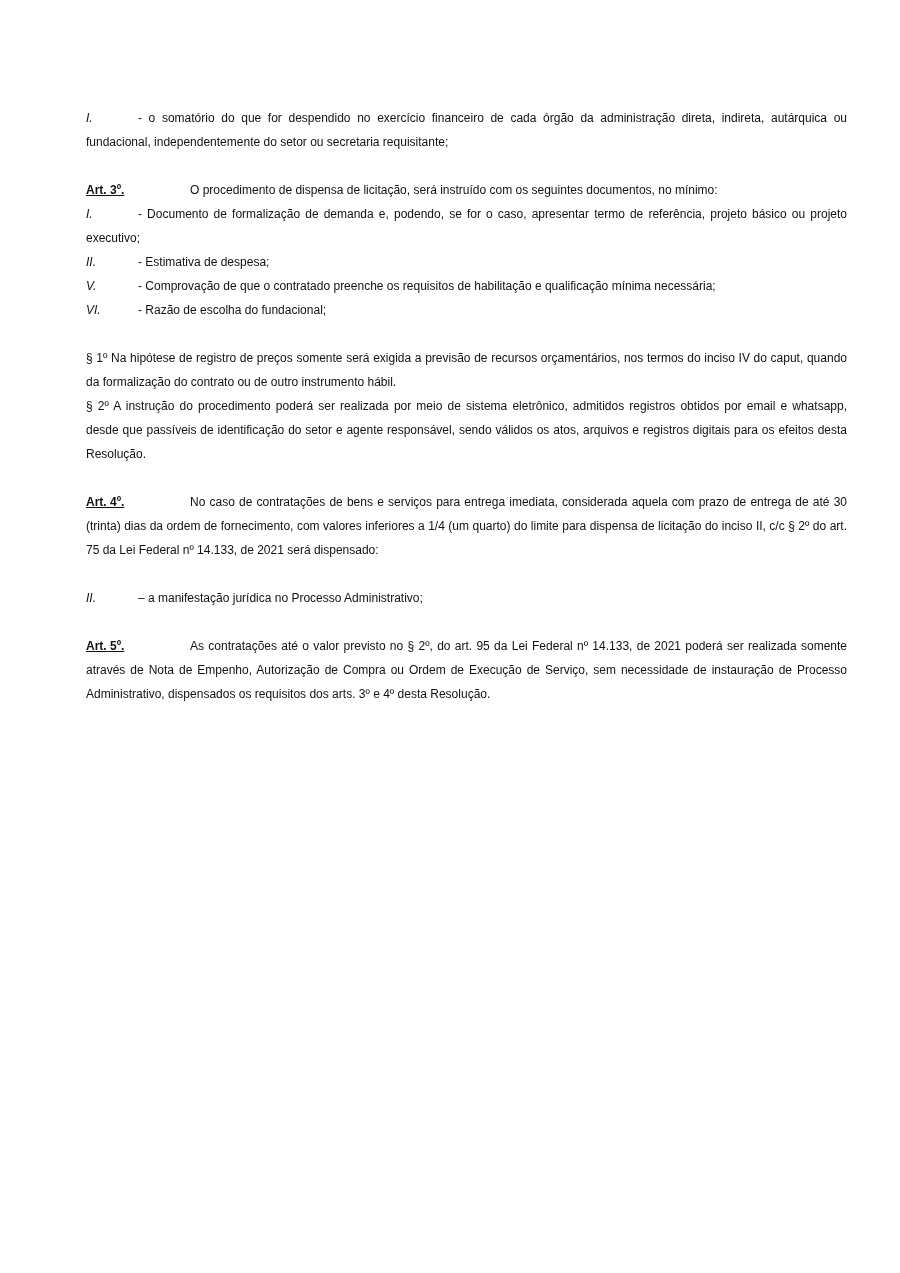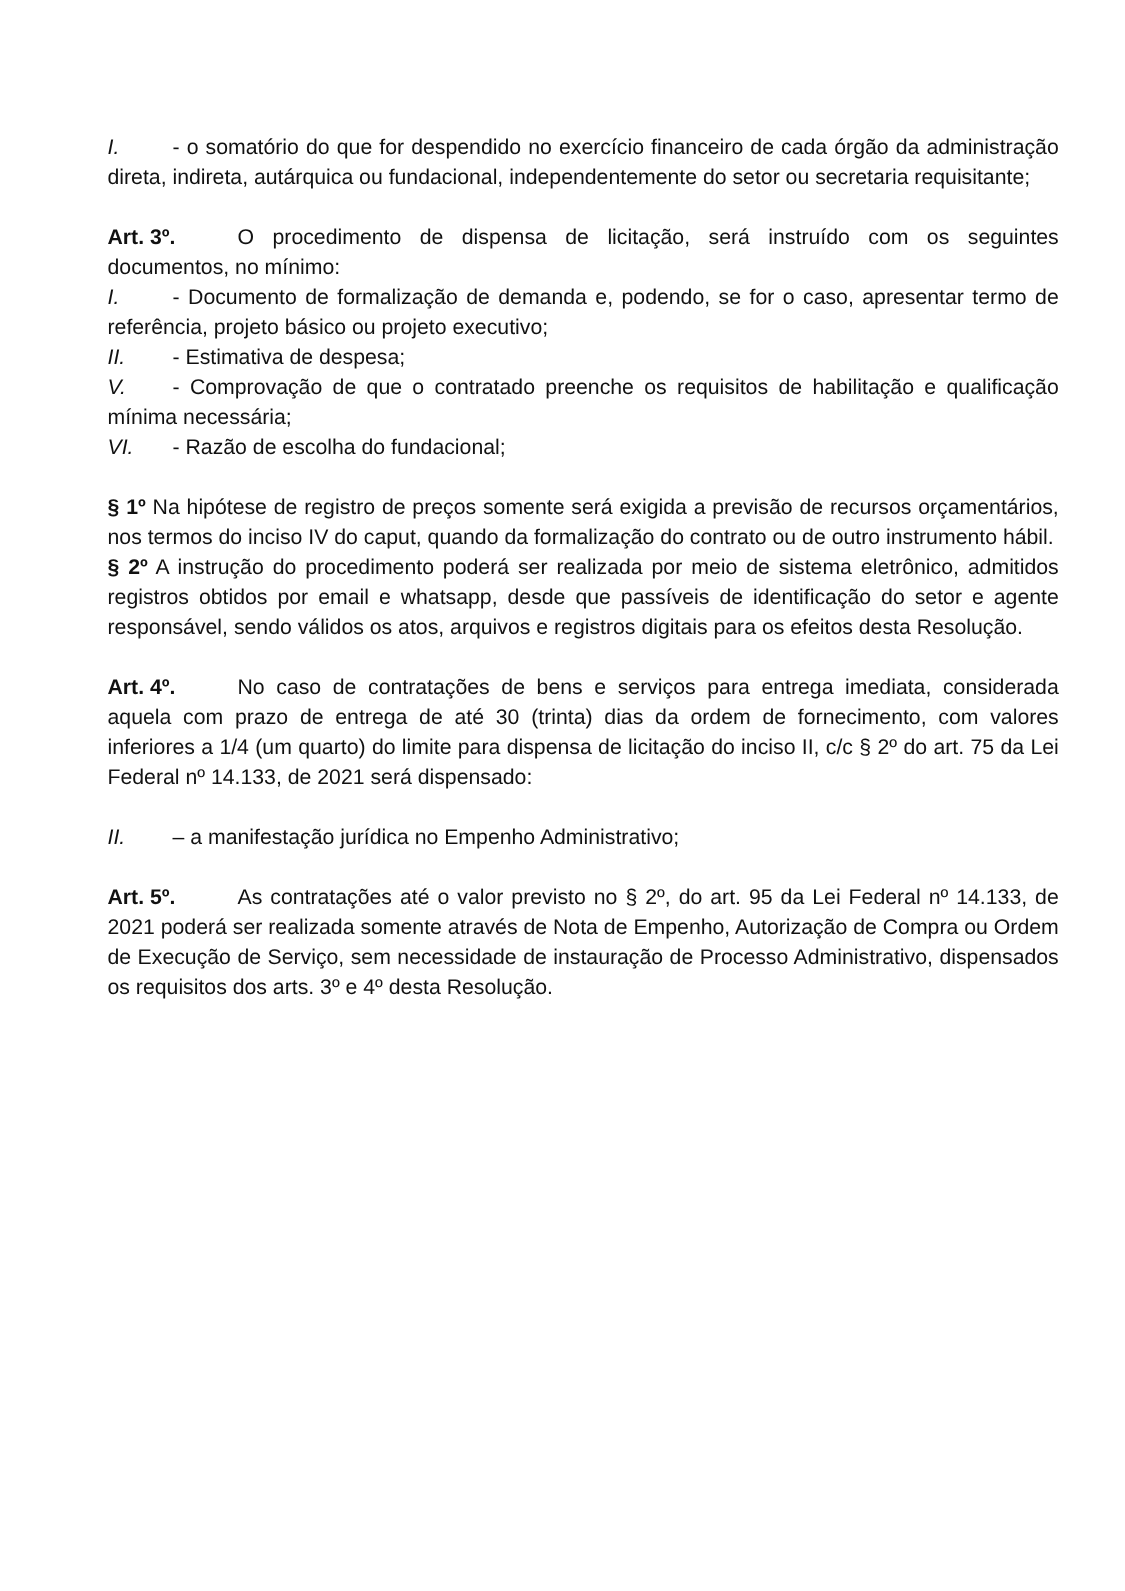--- a/index.html
+++ b/index.html
@@ -3,38 +3,39 @@
   <meta charset="utf-8">
   <style>
     html, body { margin: 0; padding: 0; background: #ffffff; }
     body { width: 900px; height: 1273px; position: relative; overflow: hidden; }
     .page {
       position: absolute;
       left: 86px;
       top: 106px;
       width: 761px;
       font-family: "Liberation Sans", sans-serif;
-      font-size: 17px;
+      font-size: 12px;
       line-height: 24px;
       color: #111111;
     }
     .p { text-align: justify; margin: 0; }
     .gap { height: 24px; }
     .item { position: relative; text-align: justify; margin: 0; }
     .num {
       font-style: italic;
       display: inline-block;
       width: 52px;
     }
     .art-label {
       font-weight: bold;
       display: inline-block;
       width: 104px;
+      text-decoration: underline;
     }
-    .par-label { font-weight: bold; }
+    .par-label { font-weight: normal; }
   </style>
 </head>
 <body>
 
 <div class="page">
 
   <p class="item"><span class="num">I.</span><span>- o somatório do que for despendido no exercício financeiro de cada órgão da administração direta, indireta, autárquica ou fundacional, independentemente do setor ou secretaria requisitante;</span></p>
 
   <div class="gap"></div>
 
@@ -48,19 +49,19 @@
 
   <p class="p"><span class="par-label">§ 1º</span> <span>Na hipótese de registro de preços somente será exigida a previsão de recursos orçamentários, nos termos do inciso IV do caput, quando da formalização do contrato ou de outro instrumento hábil.</span></p>
   <p class="p"><span class="par-label">§ 2º</span> <span>A instrução do procedimento poderá ser realizada por meio de sistema eletrônico, admitidos registros obtidos por email e whatsapp, desde que passíveis de identificação do setor e agente responsável, sendo válidos os atos, arquivos e registros digitais para os efeitos desta Resolução.</span></p>
 
   <div class="gap"></div>
 
   <p class="p"><span class="art-label">Art. 4º.</span><span>No caso de contratações de bens e serviços para entrega imediata, considerada aquela com prazo de entrega de até 30 (trinta) dias da ordem de fornecimento, com valores inferiores a 1/4 (um quarto) do limite para dispensa de licitação do inciso II, c/c § 2º do art. 75 da Lei Federal nº 14.133, de 2021 será dispensado:</span></p>
 
   <div class="gap"></div>
 
-  <p class="item"><span class="num">II.</span><span>– a manifestação jurídica no Empenho Administrativo;</span></p>
+  <p class="item"><span class="num">II.</span><span>– a manifestação jurídica no Processo Administrativo;</span></p>
 
   <div class="gap"></div>
 
   <p class="p"><span class="art-label">Art. 5º.</span><span>As contratações até o valor previsto no § 2º, do art. 95 da Lei Federal nº 14.133, de 2021 poderá ser realizada somente através de Nota de Empenho, Autorização de Compra ou Ordem de Execução de Serviço, sem necessidade de instauração de Processo Administrativo, dispensados os requisitos dos arts. 3º e 4º desta Resolução.</span></p>
 
 </div>
 
 </body></html>

